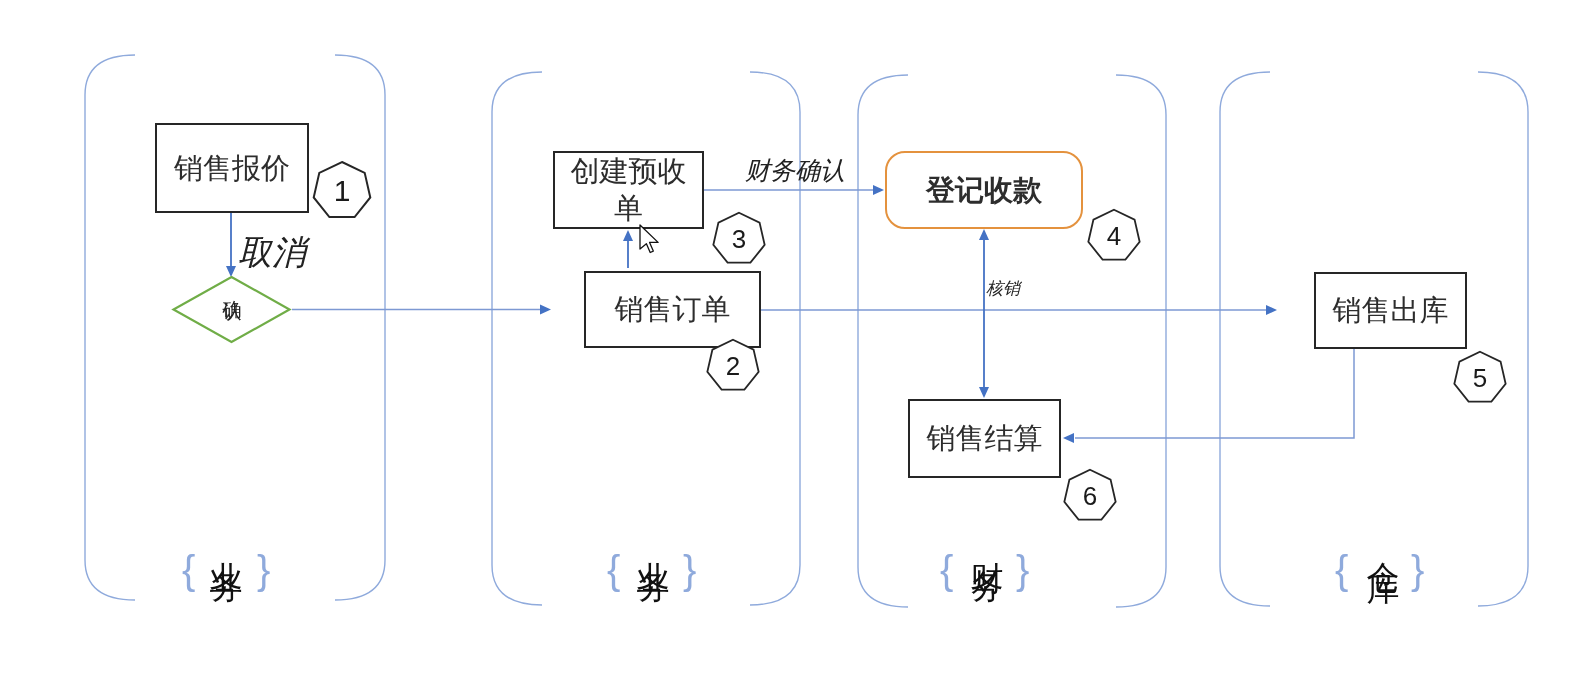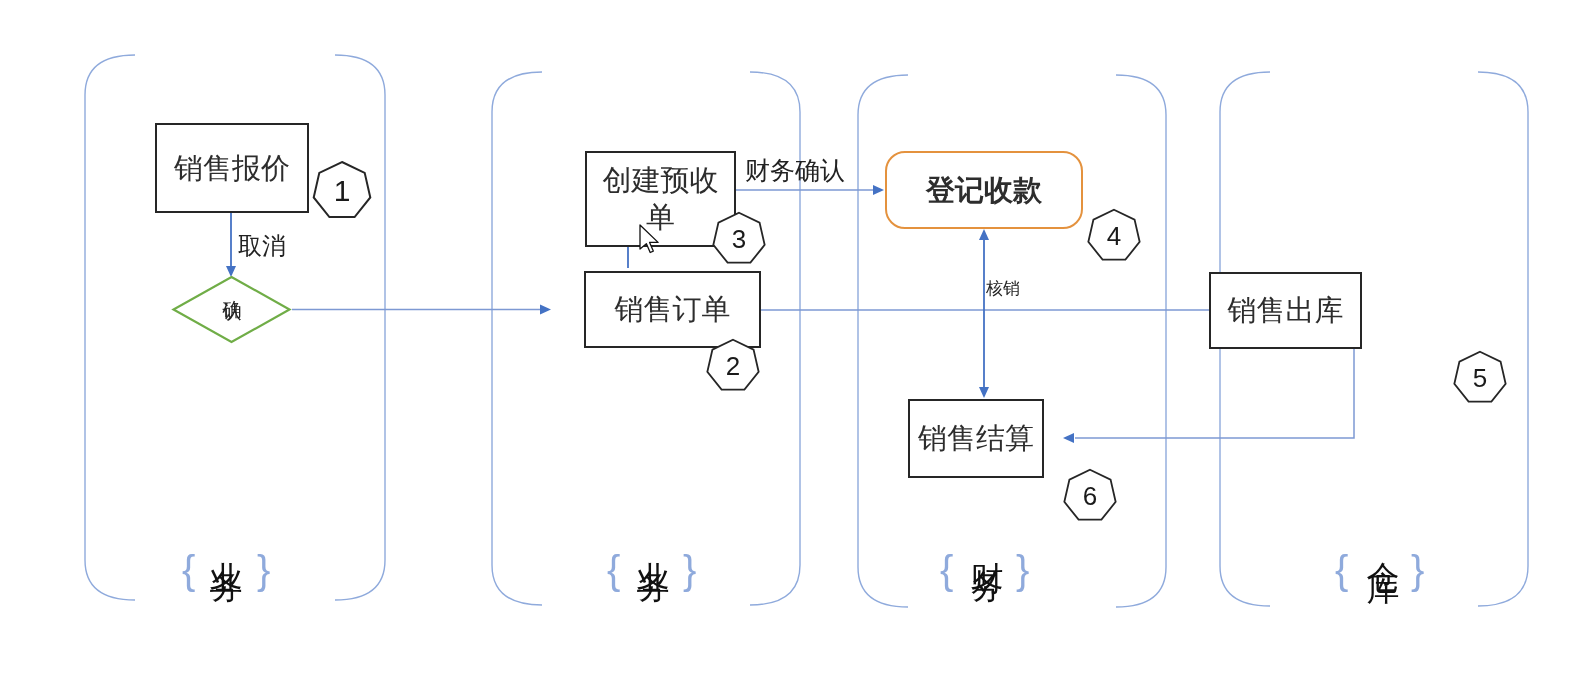--- a/index.html
+++ b/index.html
@@ -11,21 +11,21 @@
   .node{
     position:absolute;box-sizing:border-box;display:flex;align-items:center;justify-content:center;
     background:#ffffff;border:2.5px solid #262626;z-index:2;text-align:center;
   }
   .node-label{font-size:29px;line-height:37px;color:#2d2d2d;word-break:break-all;padding:0 5px;}
   .node--highlight{border-color:#E4923E;border-radius:20px;font-weight:bold;}
   .badge{position:absolute;display:flex;align-items:center;justify-content:center;z-index:3;}
   .badge svg{position:absolute;left:0;top:0;width:100%;height:100%;}
   .badge span{position:relative;font-size:26px;color:#1a1a1a;}
   .badge--lg span{font-size:30px;}
-  .edge-label{position:absolute;z-index:4;color:#222;white-space:nowrap;}
+  .edge-label{position:absolute;z-index:4;color:#222;white-space:nowrap;font-style:italic;}
   .lane-label{
     position:absolute;top:535px;writing-mode:vertical-rl;text-orientation:upright;
     font-size:33px;line-height:38px;letter-spacing:9px;color:#111;z-index:2;
   }
   .lane-brace{
     position:absolute;top:546px;font-size:40px;line-height:48px;color:#8FAADC;
     font-weight:300;z-index:2;
   }
   .diamond-label{
     position:absolute;left:220px;top:285px;writing-mode:vertical-rl;text-orientation:upright;
@@ -74,33 +74,33 @@
       <polygon points="984,398 979,387 989,387"></polygon>
       <polygon points="1063,438 1074,433 1074,443"></polygon>
     </g>
 
     <polygon points="231.5,277 289.5,309.5 231.5,342 173.5,309.5" fill="#ffffff" stroke="#70AD47" stroke-width="2.2"></polygon>
   </svg>
 
   <div class="node" style="left:155px;top:123px;width:154px;height:90px">
     <span class="node-label">销售报价</span>
   </div>
-  <div class="node" style="left:585px;top:151px;width:151px;height:96px">
+  <div class="node" style="left:553px;top:151px;width:151px;height:78px">
     <span class="node-label">创建预收单</span>
   </div>
   <div class="node" style="left:584px;top:271px;width:177px;height:77px">
     <span class="node-label">销售订单</span>
   </div>
   <div class="node node--highlight" style="left:885px;top:151px;width:198px;height:78px">
     <span class="node-label">登记收款</span>
   </div>
-  <div class="node" style="left:1209px;top:272px;width:153px;height:77px">
+  <div class="node" style="left:1314px;top:272px;width:153px;height:77px">
     <span class="node-label">销售出库</span>
   </div>
-  <div class="node" style="left:908px;top:399px;width:136px;height:79px">
+  <div class="node" style="left:908px;top:399px;width:153px;height:79px">
     <span class="node-label">销售结算</span>
   </div>
 
   <div class="diamond-label">确认</div>
 
   <div class="badge badge--lg" style="left:310px;top:159px;width:64px;height:64px">
     <svg viewBox="0 0 64 64">
         <polygon points="32,3 54.7,13.9 60.3,38.5 44.6,58.1 19.4,58.1 3.7,38.5 9.3,13.9" fill="#fff" stroke="#262626" stroke-width="2"></polygon>
       </svg>
     <span>1</span>
@@ -129,21 +129,21 @@
       </svg>
     <span>5</span>
   </div>
   <div class="badge" style="left:1061px;top:467px;width:58px;height:58px">
     <svg viewBox="0 0 64 64">
         <polygon points="32,3 54.7,13.9 60.3,38.5 44.6,58.1 19.4,58.1 3.7,38.5 9.3,13.9" fill="#fff" stroke="#262626" stroke-width="2"></polygon>
       </svg>
     <span>6</span>
   </div>
 
-  <div class="edge-label" style="left:238px;top:230px;font-size:24px">取消</div>
+  <div class="edge-label" style="left:238px;top:230px;font-size:34px">取消</div>
   <div class="edge-label" style="left:734px;top:154px;width:122px;text-align:center;font-size:25px">财务确认</div>
   <div class="edge-label" style="left:986px;top:277px;font-size:17px">核销</div>
 
   <div class="lane-brace" style="left:182px">{</div>
   <div class="lane-label" style="left:207px">业务</div>
   <div class="lane-brace" style="left:257px">}</div>
 
   <div class="lane-brace" style="left:607px">{</div>
   <div class="lane-label" style="left:634px">业务</div>
   <div class="lane-brace" style="left:683px">}</div>

